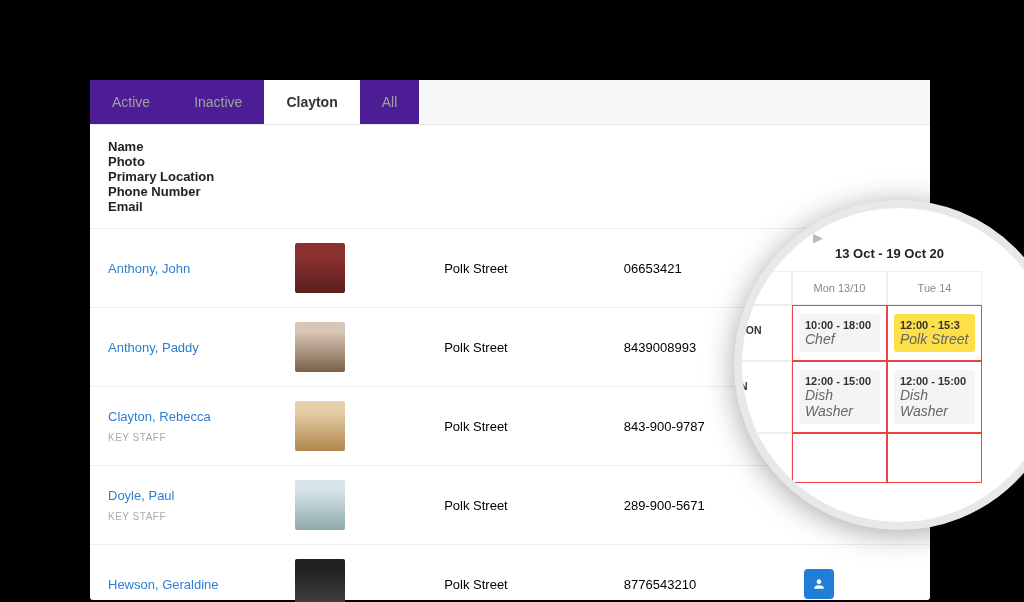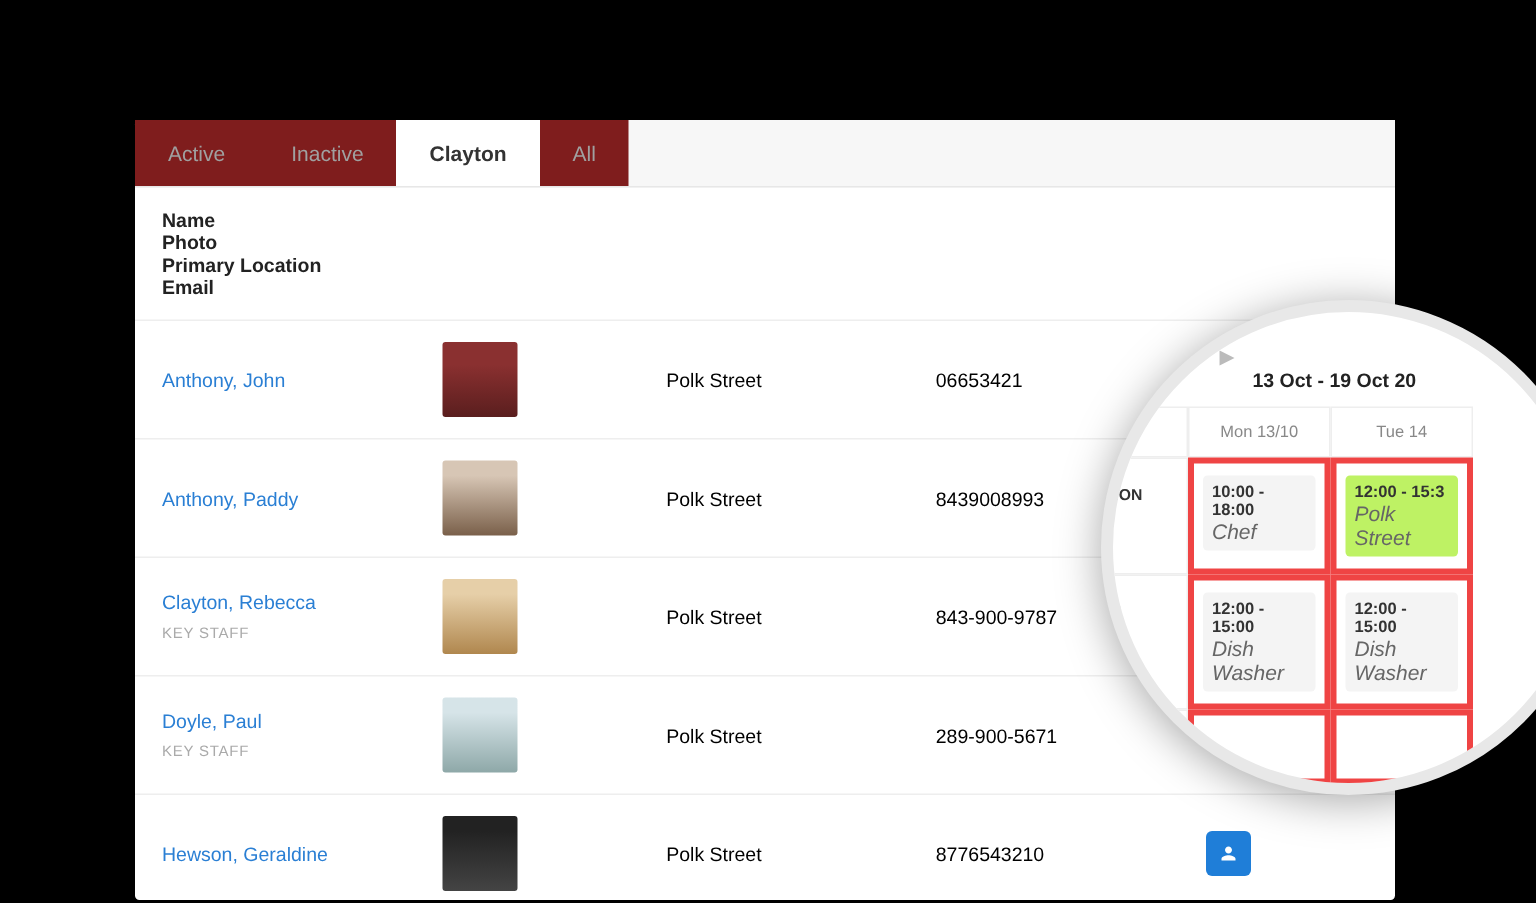--- a/index.html
+++ b/index.html
@@ -1,19 +1,19 @@
 <!DOCTYPE html>
 <html><head>
 <meta charset="utf-8">
 <style>
   * { box-sizing: border-box; margin: 0; padding: 0; }
   body { font-family: -apple-system, "Helvetica Neue", Arial, sans-serif; background: #000; width: 1024px; height: 602px; overflow: hidden; position: relative; }
   .panel { position: absolute; left: 90px; top: 80px; width: 840px; height: 520px; background: #fff; border-radius: 3px; box-shadow: 0 2px 8px rgba(0,0,0,0.2); }
   .tabs { display: flex; border-bottom: 1px solid #e7e7e7; background: #f7f7f7; }
-  .tab { padding: 14px 22px; font-size: 14px; color: #a0a0a0; cursor: pointer; background: #7f1d1d; }
+  .tab { padding: 14px 22px; font-size: 14px; color: #a0a0a0; cursor: pointer; background: #4c1d95; }
   .tab.active { background: #fff; color: #333; font-weight: 600; }
   .table { width: 100%; }
   .table-header { display: flex; padding: 14px 18px; border-bottom: 1px solid #eee; font-size: 13px; font-weight: 700; color: #222; flex-direction: column; }
   .col-name { width: 180px; }
   .col-photo { width: 130px; }
   .col-loc { width: 170px; }
   .col-phone { width: 170px; }
   .col-email { width: 140px; }
   .row { display: flex; align-items: center; padding: 14px 18px; border-bottom: 1px solid #eee; font-size: 13px; gap: 48px; }
   .row .col-name a { color: #2a7fd4; text-decoration: none; font-weight: 500; }
@@ -26,44 +26,45 @@
   .av5 { background: linear-gradient(#222 20%, #444 100%); }
   .email-btn { width: 30px; height: 30px; background: #1f7ed8; border-radius: 4px; display:flex; align-items:center; justify-content:center; color:#fff; }
   .email-btn svg { width:14px; height:14px; fill:#fff; }
 
   .lens { position: absolute; right: -40px; top: 200px; width: 330px; height: 330px; border-radius: 50%; background: #fff; box-shadow: 0 4px 30px rgba(0,0,0,0.35), 0 0 0 10px rgba(255,255,255,0.5) inset; border: 8px solid #e8e8e8; overflow: hidden; }
   .lens-content { position: absolute; left: -40px; top: -10px; width: 400px; font-size: 12px; color: #333; }
   .lens-nav { display:flex; align-items:center; gap: 6px; padding: 16px 18px 10px 78px; font-size: 13px; color:#555; }
   .lens-nav .arrow { color:#bbb; padding: 0 6px; cursor:pointer;}
   .lens-nav .range { font-weight:700; color:#222;margin-top:32px; }
   .lens-grid { display:grid; grid-template-columns: 90px 95px 95px; align-items: stretch; }
-  .lens-cell { border: 4px solid #ef4444; padding: 8px 6px; font-size: 10px; }
+  .lens-cell { border: 1px solid #ef4444; padding: 8px 6px; font-size: 10px; }
   .lens-head { color:#888; text-align:center; padding: 10px 4px; border:1px solid #eee; font-size:11px; }
   .lens-name { font-weight:700; font-size: 10.5px; padding: 18px 6px; border:1px solid #eee; }
   .shift { background:#f4f4f4; border-radius:3px; padding:5px 6px; }
-  .shift.green { background:#bef264; }
+  .shift.green { background:#fde047; }
   .shift .time { font-weight:700; font-size:11px; }
   .shift .role { font-style:italic; color:#666; font-size:14px; display:block; }
 </style>
 </head>
 <body>
 
 <div class="panel">
   <div class="tabs">
     <div class="tab">Active</div>
     <div class="tab">Inactive</div>
     <div class="tab active">Clayton</div>
     <div class="tab">All</div>
   </div>
 
   <div class="table">
     <div class="table-header">
       <div class="col-name">Name</div>
       <div class="col-photo">Photo</div>
       <div class="col-loc">Primary Location</div>
+      <div class="col-phone">Phone Number</div>
       <div class="col-email">Email</div>
     </div>
 
     <div class="row">
       <div class="col-name"><a href="#">Anthony, John</a></div>
       <div class="col-photo">
           <span class="avatar av1"></span>
         </div>
       <div class="col-loc">Polk Street</div>
       <div class="col-phone">06653421</div>

